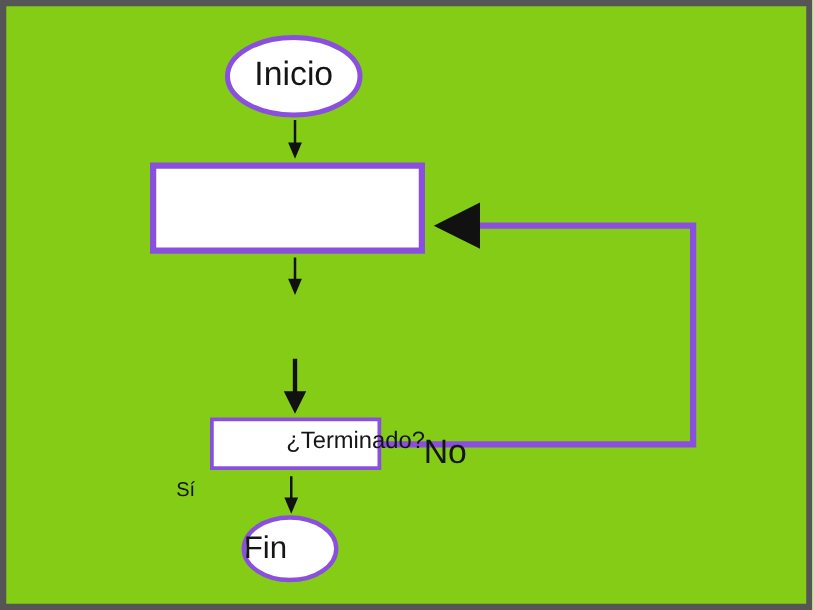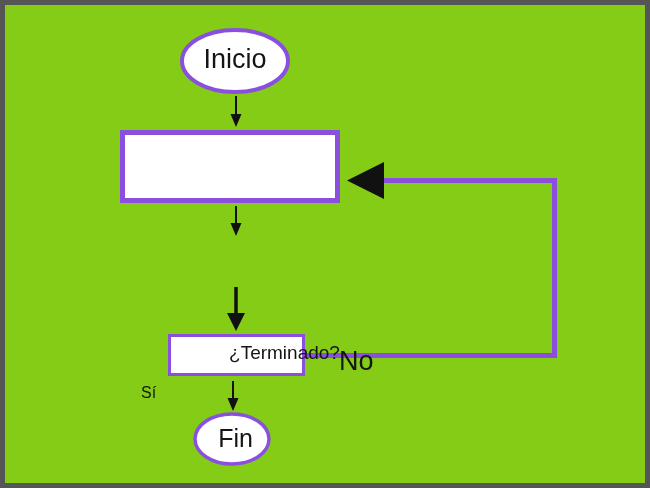--- a/index.html
+++ b/index.html
@@ -65,23 +65,23 @@
     font-size: 25px;
   }
   .lbl-terminado {
     left: 168px; top: 343px;
     width: 137px;
     text-align: center;
     font-size: 19px;
     padding-left: 48px;
   }
   .lbl-fin {
-    left: 179px; top: 426px;
+    left: 195px; top: 426px;
     width: 74px;
-    text-align: right;
+    text-align: left;
     font-size: 25px;
   }
   .edge-label {
     position: absolute;
     white-space: nowrap;
     color: #151515;
     font-family: "Liberation Sans", sans-serif;
     font-weight: 400;
     line-height: 1;
   }

